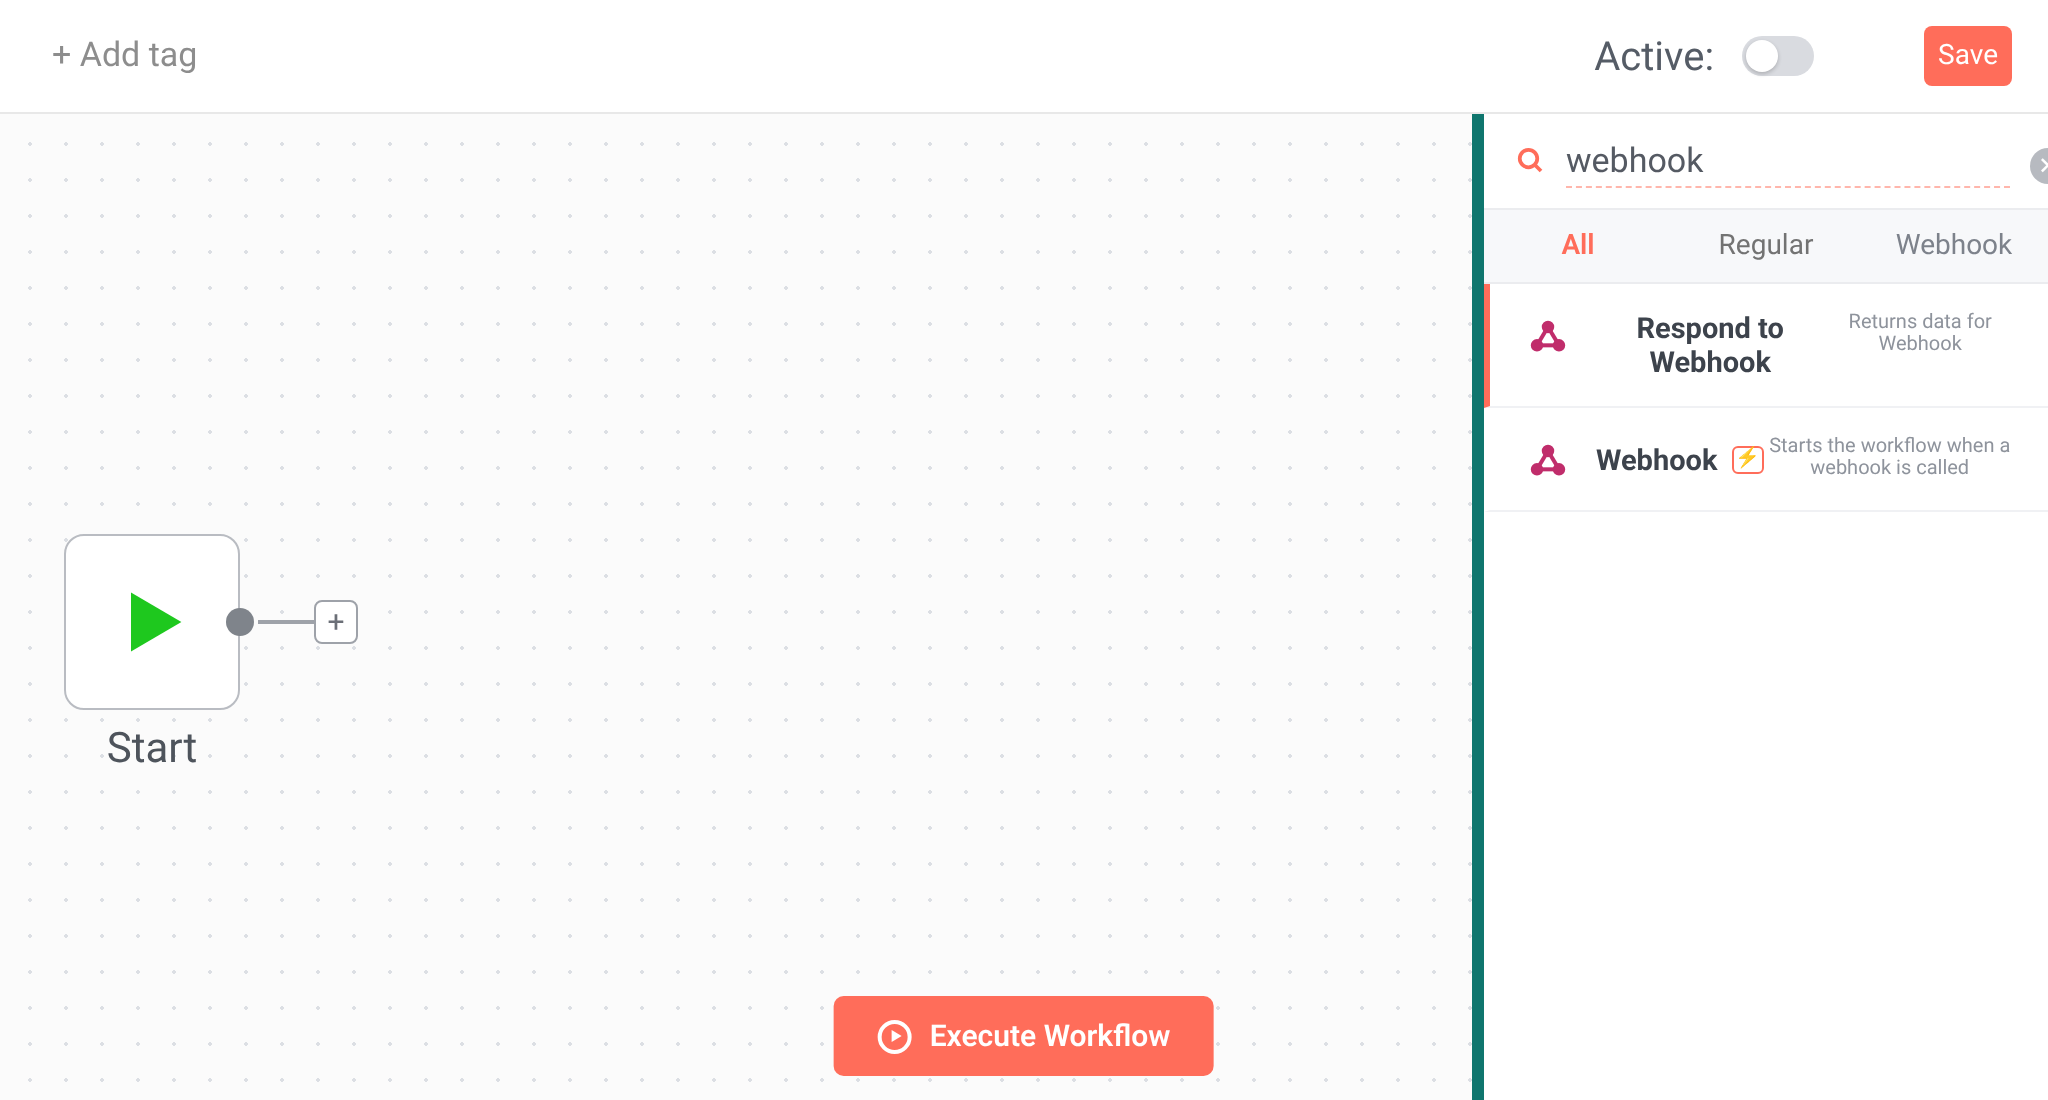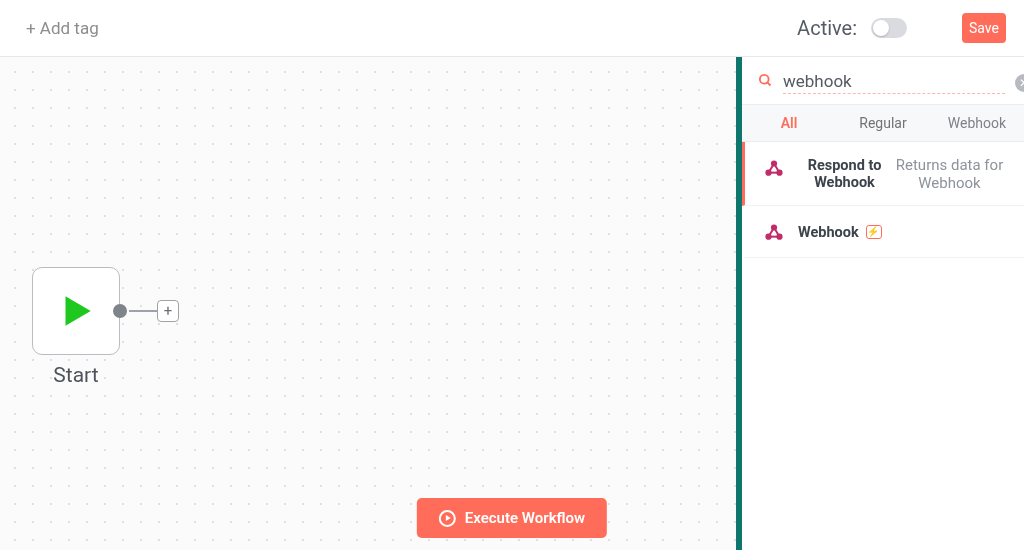--- a/index.html
+++ b/index.html
@@ -137,21 +137,21 @@
   .result-text { display: flex; flex-direction: row; gap: 0; text-align: center; }
   .result-title {
     font-size: 14.5px; font-weight: 700; color: #3d434c;
     display: flex; align-items: center; gap: 7px;
   }
   .trigger-badge {
     display: inline-flex; align-items: center; justify-content: center;
     width: 16px; height: 14px; border: 1px solid #ff6d5a; border-radius: 3px;
     color: #ff6d5a; font-size: 10px; line-height: 1;
   }
-  .result-desc { font-size: 15px; color: #8e939c; }
+  .result-desc { font-size: 10px; color: #8e939c; }
 </style>
 </head>
 <body>
 
 <div class="topbar">
   <span class="add-tag">+ Add tag</span>
   <div class="topbar-right">
     <span class="active-label">Active:</span>
     <div class="toggle">
       <div class="knob"></div>
@@ -229,18 +229,19 @@
             <path d="M12 6 L6 16"></path>
             <path d="M12 6 L18 16"></path>
             <path d="M6 16 L18 16"></path>
           </svg>
         </div>
         <div class="result-text">
           <div class="result-title">
             <span>Webhook</span>
             <span class="trigger-badge">⚡</span>
           </div>
+          <div class="result-desc">Starts the workflow when a webhook is called</div>
         </div>
       </div>
 
     </div>
   </div>
 </div>
 
 </body></html>

